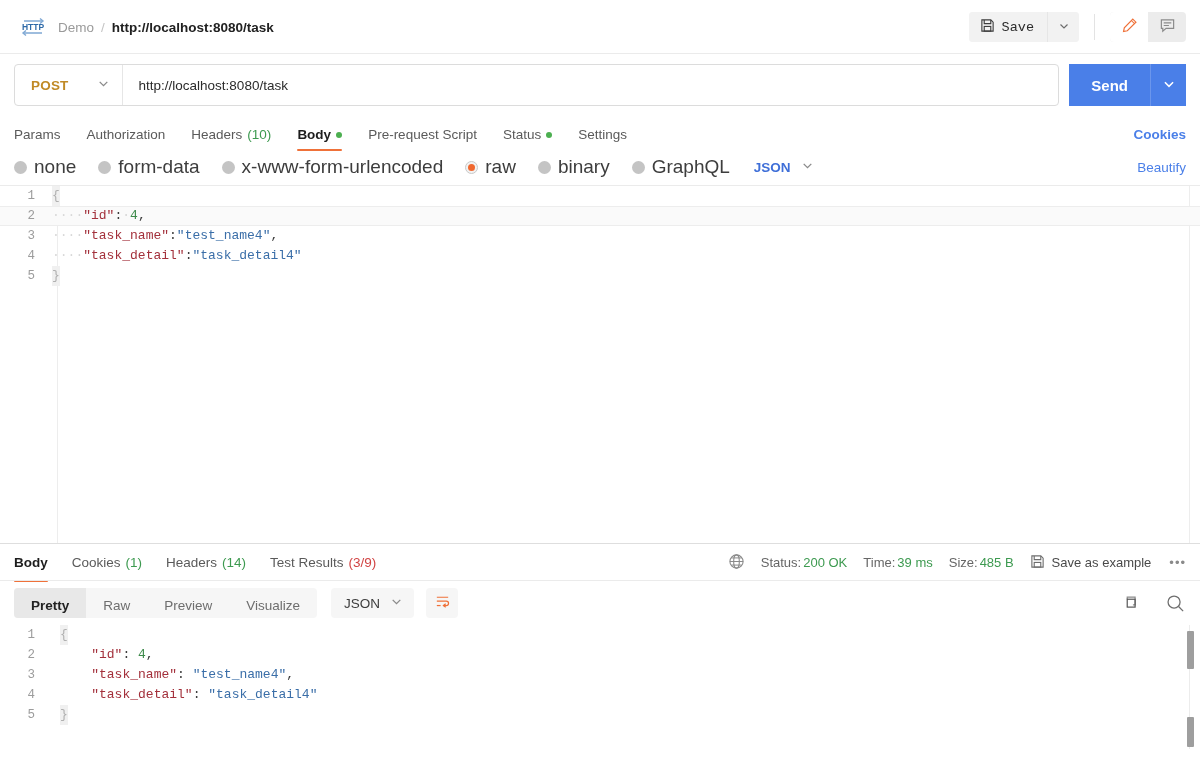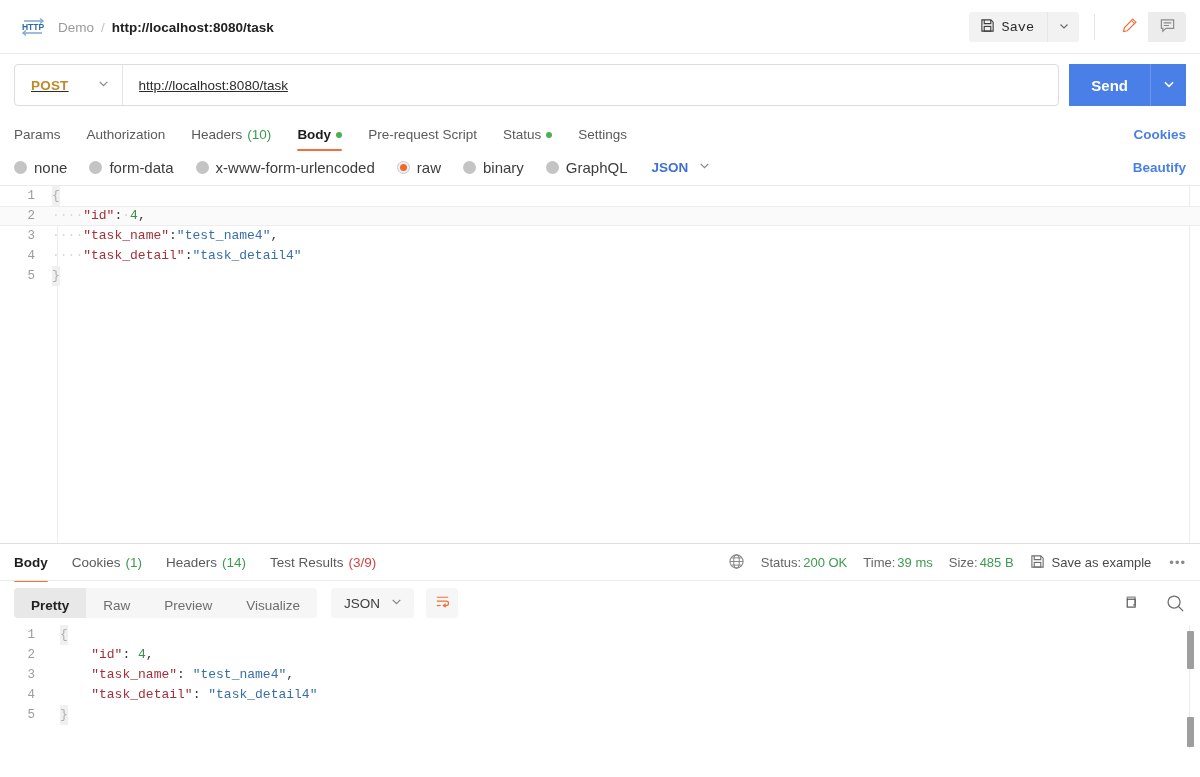--- a/index.html
+++ b/index.html
@@ -84,21 +84,20 @@
     padding: 10px 14px 11px 14px;
     gap: 10px;
   }
   .url-box {
     flex: 1 1 auto;
     height: 42px;
     border: 1px solid #dcdcdc;
     border-radius: 4px;
     display: flex; align-items: flex-end;
     background: #fff;
-    text-decoration: underline;
   }
   .method-sel {
     display: flex; align-items: center;
     height: 100%;
     padding: 0 12px 0 16px;
     gap: 28px;
     cursor: pointer;
     border-right: 1px solid #e6e6e6;
   }
   .method-label {
@@ -172,21 +171,21 @@
 
   
   .bodyrow {
     display: flex; align-items: center;
     padding: 7px 14px 9px 14px;
     height: 34px;
   }
   .radio-item {
     display: flex; align-items: center; gap: 7px;
     margin-right: 22px; cursor: pointer;
-    font-size: 15px; color: #3d3d3d;
+    font-size: 19px; color: #3d3d3d;
     white-space: nowrap;
   }
   .radio-dot {
     width: 13px; height: 13px; border-radius: 50%;
     background: #c4c4c4; flex: 0 0 auto;
   }
   .radio-item.sel .radio-dot {
     background: #f2f2f2;
     border: 1px solid #c9c9c9;
     position: relative;
@@ -196,21 +195,21 @@
     left: 2px; top: 2px; width: 7px; height: 7px;
     border-radius: 50%; background: #f0682f;
   }
   .fmt-sel {
     display: flex; align-items: center; gap: 10px;
     cursor: pointer; margin-left: 2px;
   }
   .fmt-label { color: #3f6fd8; font-weight: bold; font-size: 13.5px; }
   .beautify {
     margin-left: auto;
-    color: #4a7fe8; font-weight: bold; font-size: 13.5px; cursor: pointer;
+    color: #4a7fe8; font-weight: normal; font-size: 13.5px; cursor: pointer;
   }
 
   
   .editor-wrap {
     position: relative;
     height: 358px;
     border-top: 1px solid #ebebeb;
     overflow: hidden;
     background: #fff;
   }

